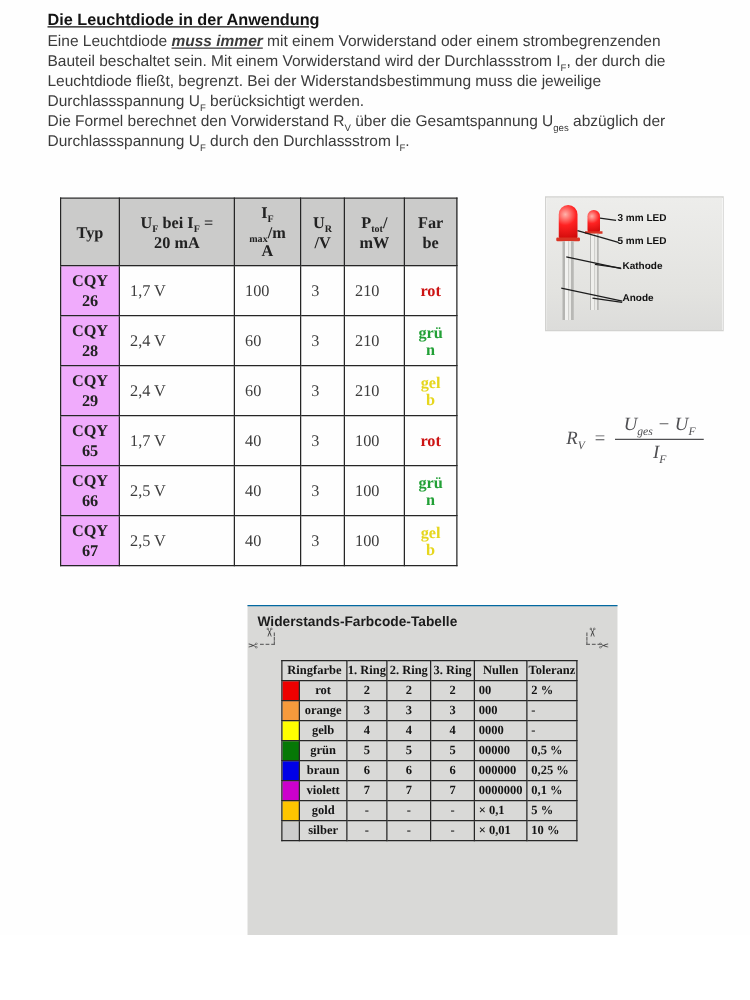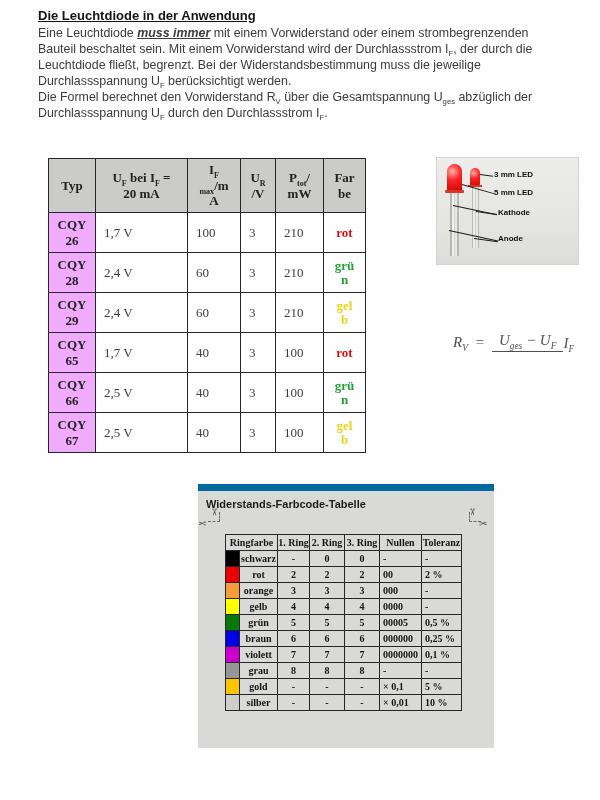--- a/index.html
+++ b/index.html
@@ -74,28 +74,28 @@
   .lbl-5mm { left:57px; top:30px; }
   .lbl-kathode { left:61px; top:50px; }
   .lbl-anode { left:61px; top:76px; }
 
   
   .formula {
     position:absolute; left:453px; top:332px; display:flex; align-items:center;
     gap:7px; font-family:"Liberation Serif", serif; font-style:italic;
     font-size:15px; color:#4f4f52;
   }
-  .formula .frac { display:inline-flex; flex-direction:row; align-items:center;text-align:right; }
+  .formula .frac { display:inline-flex; flex-direction:column; align-items:center;text-align:right; }
   .formula .num { padding:0 7px 2px 7px; border-bottom:1px solid #4f4f52; }
   .formula .den { padding-top:2px; }
 
   
   .cc-panel {
     position:absolute; left:198px; top:484px; width:296px; height:306px;
-    background:#d9d9d7; border-top:7px solid #0369a1;
+    background:#d9d9d7; border-top:1px solid #0369a1;
   }
   .cc-title {
     position:absolute; left:8px; top:7px; font-size:11px; font-weight:bold; color:#1c1c1c;
   }
   .cc-table {
     position:absolute; left:27px; top:43px; border-collapse:collapse;
     font-family:"Liberation Serif", serif; font-size:10px; font-weight:bold;
     color:#141414; table-layout:fixed;
   }
   .cc-table th, .cc-table td {
@@ -271,29 +271,20 @@
             <th colspan="2">Ringfarbe</th>
             <th>1. Ring</th>
             <th>2. Ring</th>
             <th>3. Ring</th>
             <th>Nullen</th>
             <th>Toleranz</th>
           </tr>
       </thead>
       <tbody>
           <tr>
-            <td class="swatch" style="background: rgb(0, 0, 0);"></td>
-            <td>schwarz</td>
-            <td>-</td>
-            <td>0</td>
-            <td>0</td>
-            <td class="cc-left">-</td>
-            <td class="cc-left">-</td>
-          </tr>
-          <tr>
             <td class="swatch" style="background: rgb(238, 0, 0);"></td>
             <td>rot</td>
             <td>2</td>
             <td>2</td>
             <td>2</td>
             <td class="cc-left">00</td>
             <td class="cc-left">2 %</td>
           </tr>
           <tr>
             <td class="swatch" style="background: rgb(246, 154, 60);"></td>
@@ -312,21 +303,21 @@
             <td>4</td>
             <td class="cc-left">0000</td>
             <td class="cc-left">-</td>
           </tr>
           <tr>
             <td class="swatch" style="background: rgb(6, 120, 6);"></td>
             <td>grün</td>
             <td>5</td>
             <td>5</td>
             <td>5</td>
-            <td class="cc-left">00005</td>
+            <td class="cc-left">00000</td>
             <td class="cc-left">0,5 %</td>
           </tr>
           <tr>
             <td class="swatch" style="background: rgb(0, 0, 230);"></td>
             <td>braun</td>
             <td>6</td>
             <td>6</td>
             <td>6</td>
             <td class="cc-left">000000</td>
             <td class="cc-left">0,25 %</td>
@@ -334,29 +325,20 @@
           <tr>
             <td class="swatch" style="background: rgb(204, 0, 204);"></td>
             <td>violett</td>
             <td>7</td>
             <td>7</td>
             <td>7</td>
             <td class="cc-left">0000000</td>
             <td class="cc-left">0,1 %</td>
           </tr>
           <tr>
-            <td class="swatch" style="background: rgb(150, 150, 150);"></td>
-            <td>grau</td>
-            <td>8</td>
-            <td>8</td>
-            <td>8</td>
-            <td class="cc-left">-</td>
-            <td class="cc-left">-</td>
-          </tr>
-          <tr>
             <td class="swatch" style="background: rgb(253, 197, 0);"></td>
             <td>gold</td>
             <td>-</td>
             <td>-</td>
             <td>-</td>
             <td class="cc-left">× 0,1</td>
             <td class="cc-left">5 %</td>
           </tr>
           <tr>
             <td class="swatch" style="background: rgb(205, 205, 205);"></td>

